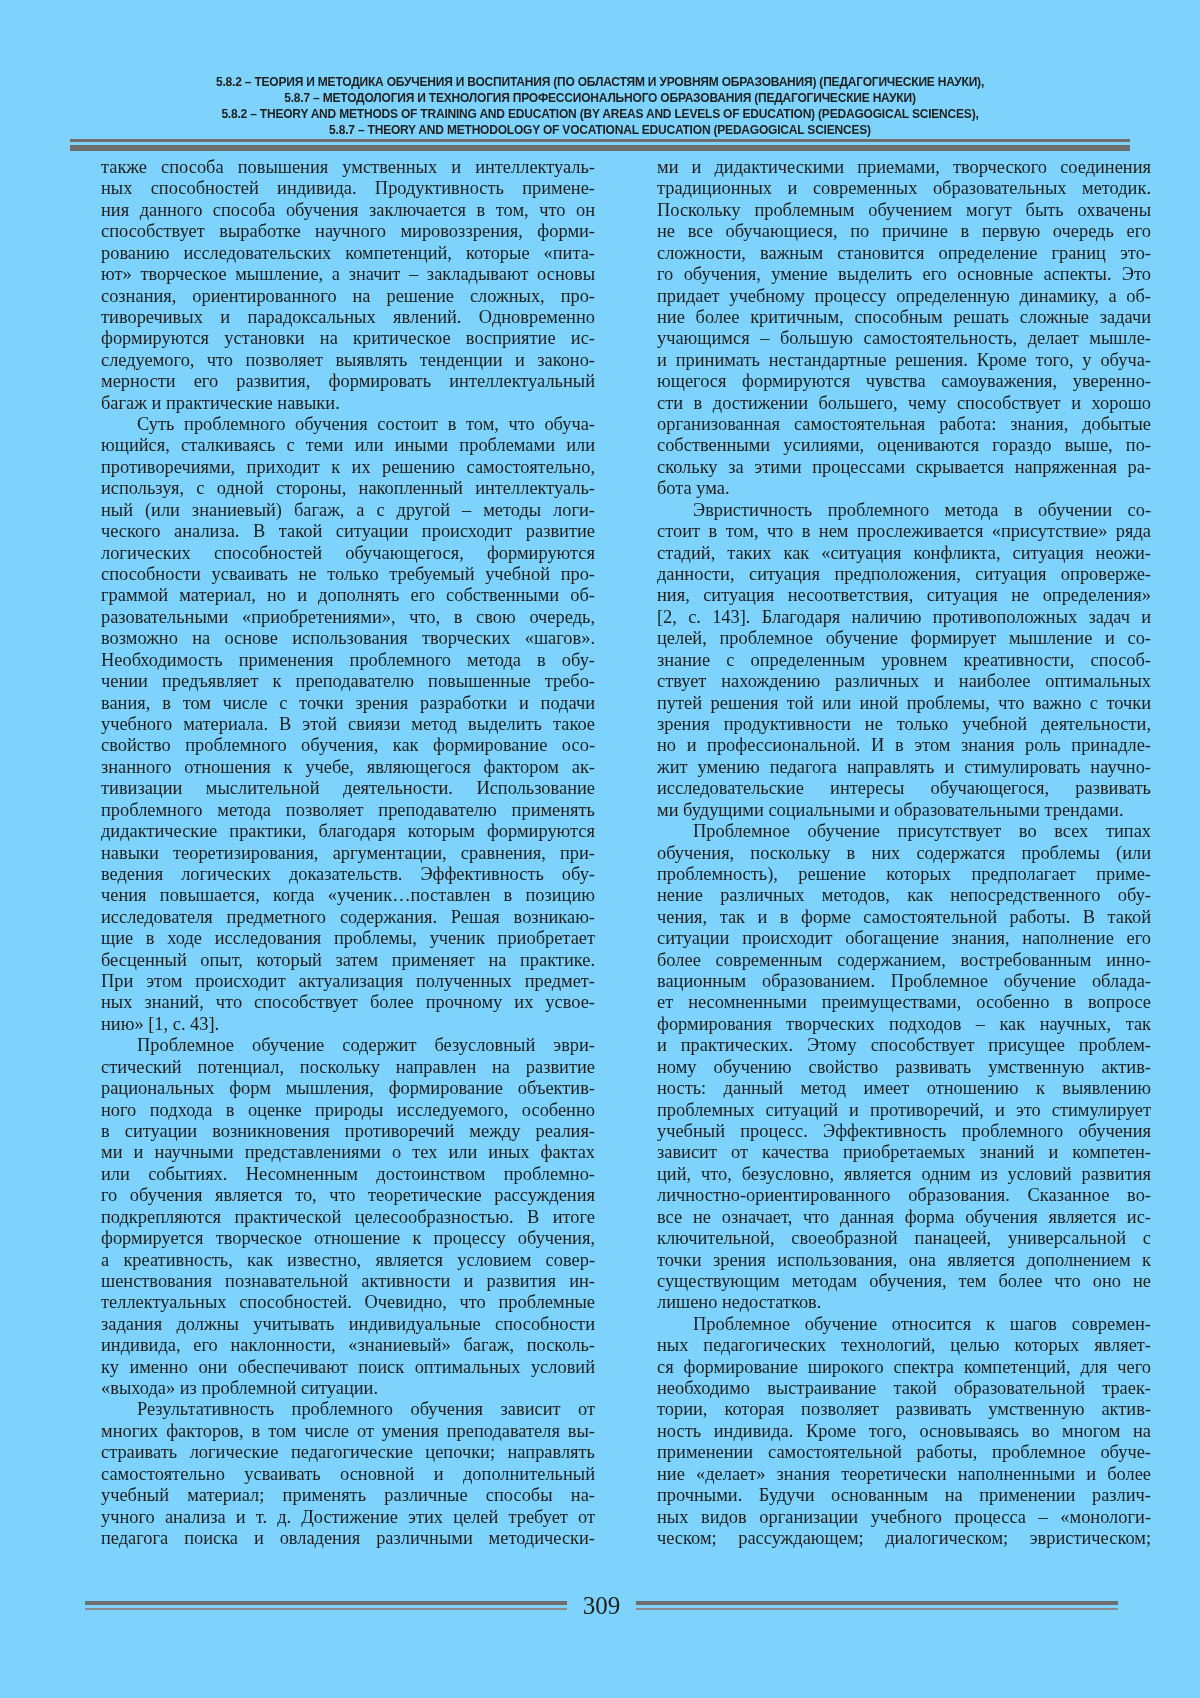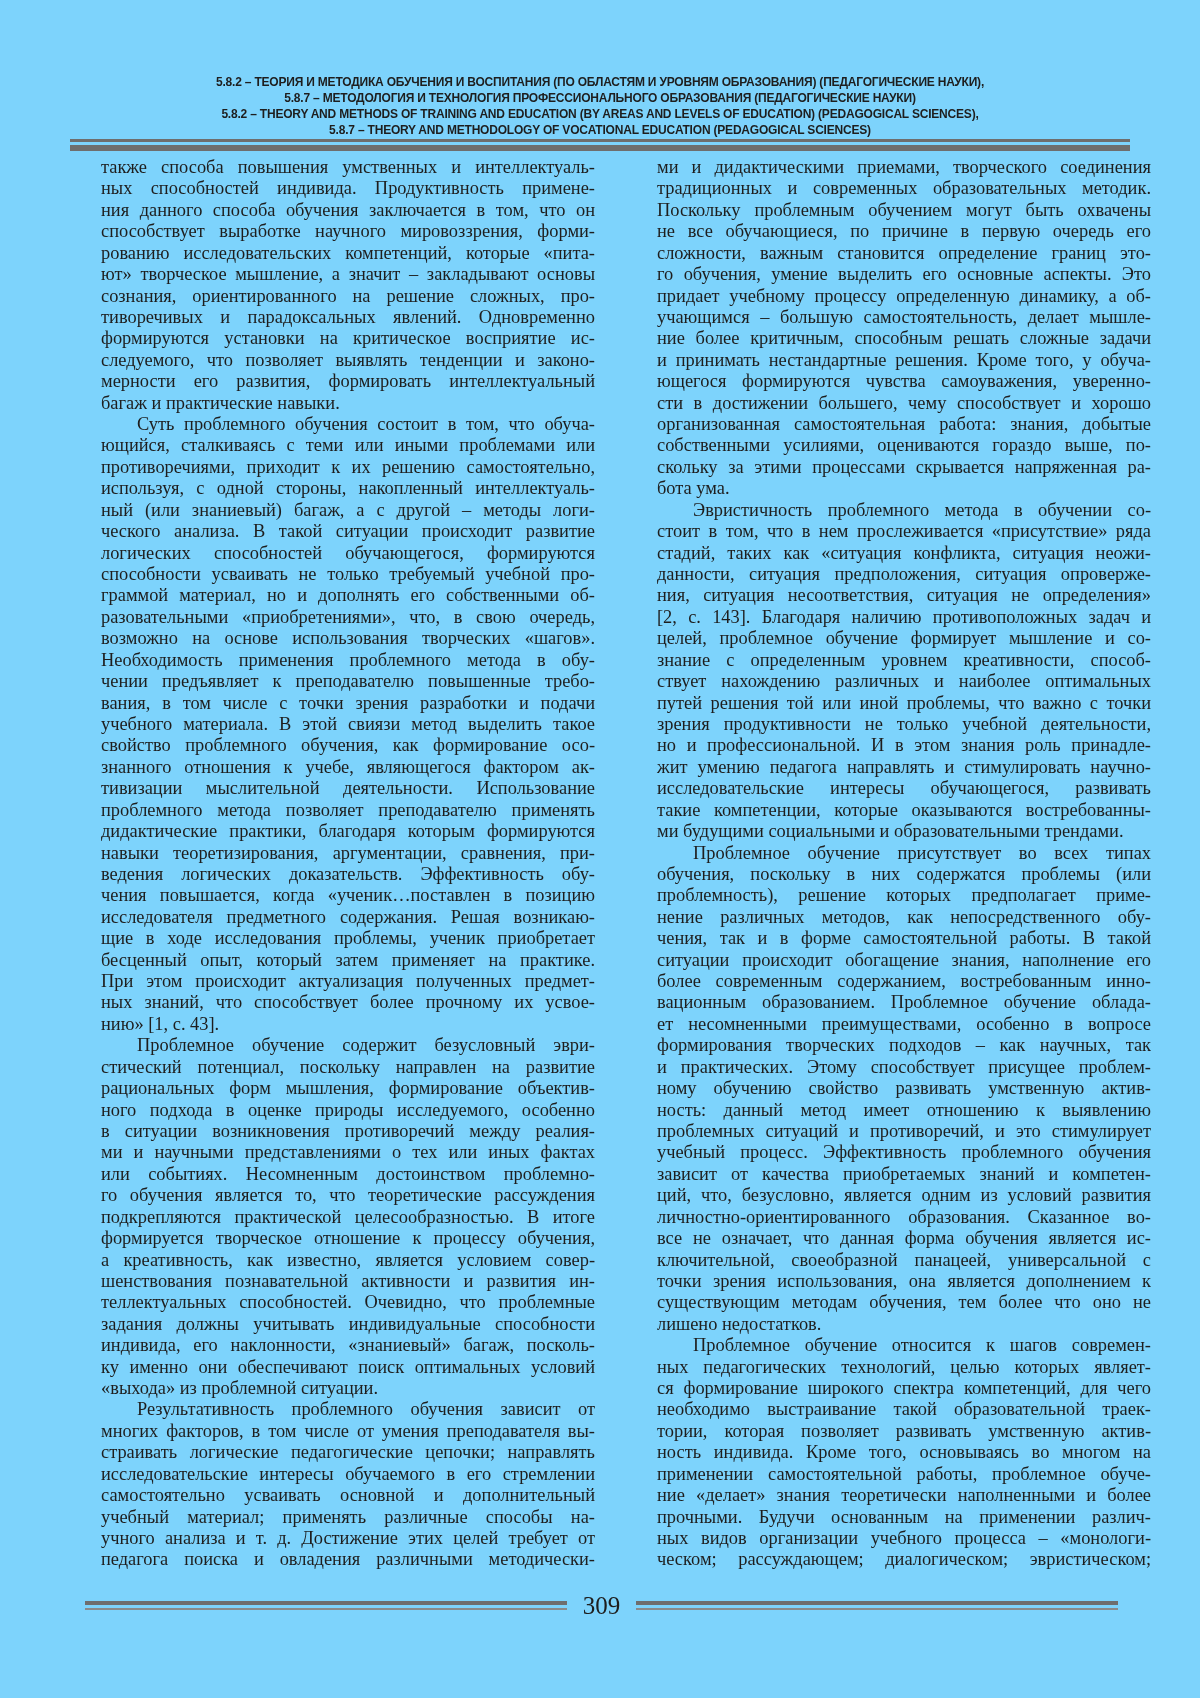--- a/index.html
+++ b/index.html
@@ -137,38 +137,37 @@
           <div class="line">теллектуальных способностей. Очевидно, что проблемные</div>
           <div class="line">задания должны учитывать индивидуальные способности</div>
           <div class="line">индивида, его наклонности, «знаниевый» багаж, посколь-</div>
           <div class="line">ку именно они обеспечивают поиск оптимальных условий</div>
           <div class="line end">«выхода» из проблемной ситуации.</div>
         </div>
         <div class="para">
           <div class="line first">Результативность проблемного обучения зависит от</div>
           <div class="line">многих факторов, в том числе от умения преподавателя вы-</div>
           <div class="line">страивать логические педагогические цепочки; направлять</div>
-          <div class="line">исследовательские интересы обучаемого в его стремлении</div>
           <div class="line">самостоятельно усваивать основной и дополнительный</div>
           <div class="line">учебный материал; применять различные способы на-</div>
           <div class="line">учного анализа и т. д. Достижение этих целей требует от</div>
           <div class="line">педагога поиска и овладения различными методически-</div>
         </div>
       </section>
     <section class="col" id="col-right">
         <div class="para">
           <div class="line">ми и дидактическими приемами, творческого соединения</div>
           <div class="line">традиционных и современных образовательных методик.</div>
           <div class="line">Поскольку проблемным обучением могут быть охвачены</div>
           <div class="line">не все обучающиеся, по причине в первую очередь его</div>
           <div class="line">сложности, важным становится определение границ это-</div>
           <div class="line">го обучения, умение выделить его основные аспекты. Это</div>
           <div class="line">придает учебному процессу определенную динамику, а об-</div>
+          <div class="line">ние более критичным, способным решать сложные задачи</div>
           <div class="line">учающимся – большую самостоятельность, делает мышле-</div>
-          <div class="line">ние более критичным, способным решать сложные задачи</div>
           <div class="line">и принимать нестандартные решения. Кроме того, у обуча-</div>
           <div class="line">ющегося формируются чувства самоуважения, уверенно-</div>
           <div class="line">сти в достижении большего, чему способствует и хорошо</div>
           <div class="line">организованная самостоятельная работа: знания, добытые</div>
           <div class="line">собственными усилиями, оцениваются гораздо выше, по-</div>
           <div class="line">скольку за этими процессами скрывается напряженная ра-</div>
           <div class="line end">бота ума.</div>
         </div>
         <div class="para">
           <div class="line first">Эвристичность проблемного метода в обучении со-</div>
@@ -178,21 +177,20 @@
           <div class="line">ния, ситуация несоответствия, ситуация не определения»</div>
           <div class="line">[2, с. 143]. Благодаря наличию противоположных задач и</div>
           <div class="line">целей, проблемное обучение формирует мышление и со-</div>
           <div class="line">знание с определенным уровнем креативности, способ-</div>
           <div class="line">ствует нахождению различных и наиболее оптимальных</div>
           <div class="line">путей решения той или иной проблемы, что важно с точки</div>
           <div class="line">зрения продуктивности не только учебной деятельности,</div>
           <div class="line">но и профессиональной. И в этом знания роль принадле-</div>
           <div class="line">жит умению педагога направлять и стимулировать научно-</div>
           <div class="line">исследовательские интересы обучающегося, развивать</div>
-          <div class="line">такие компетенции, которые оказываются востребованны-</div>
           <div class="line end">ми будущими социальными и образовательными трендами.</div>
         </div>
         <div class="para">
           <div class="line first">Проблемное обучение присутствует во всех типах</div>
           <div class="line">обучения, поскольку в них содержатся проблемы (или</div>
           <div class="line">проблемность), решение которых предполагает приме-</div>
           <div class="line">нение различных методов, как непосредственного обу-</div>
           <div class="line">чения, так и в форме самостоятельной работы. В такой</div>
           <div class="line">ситуации происходит обогащение знания, наполнение его</div>
           <div class="line">более современным содержанием, востребованным инно-</div>

